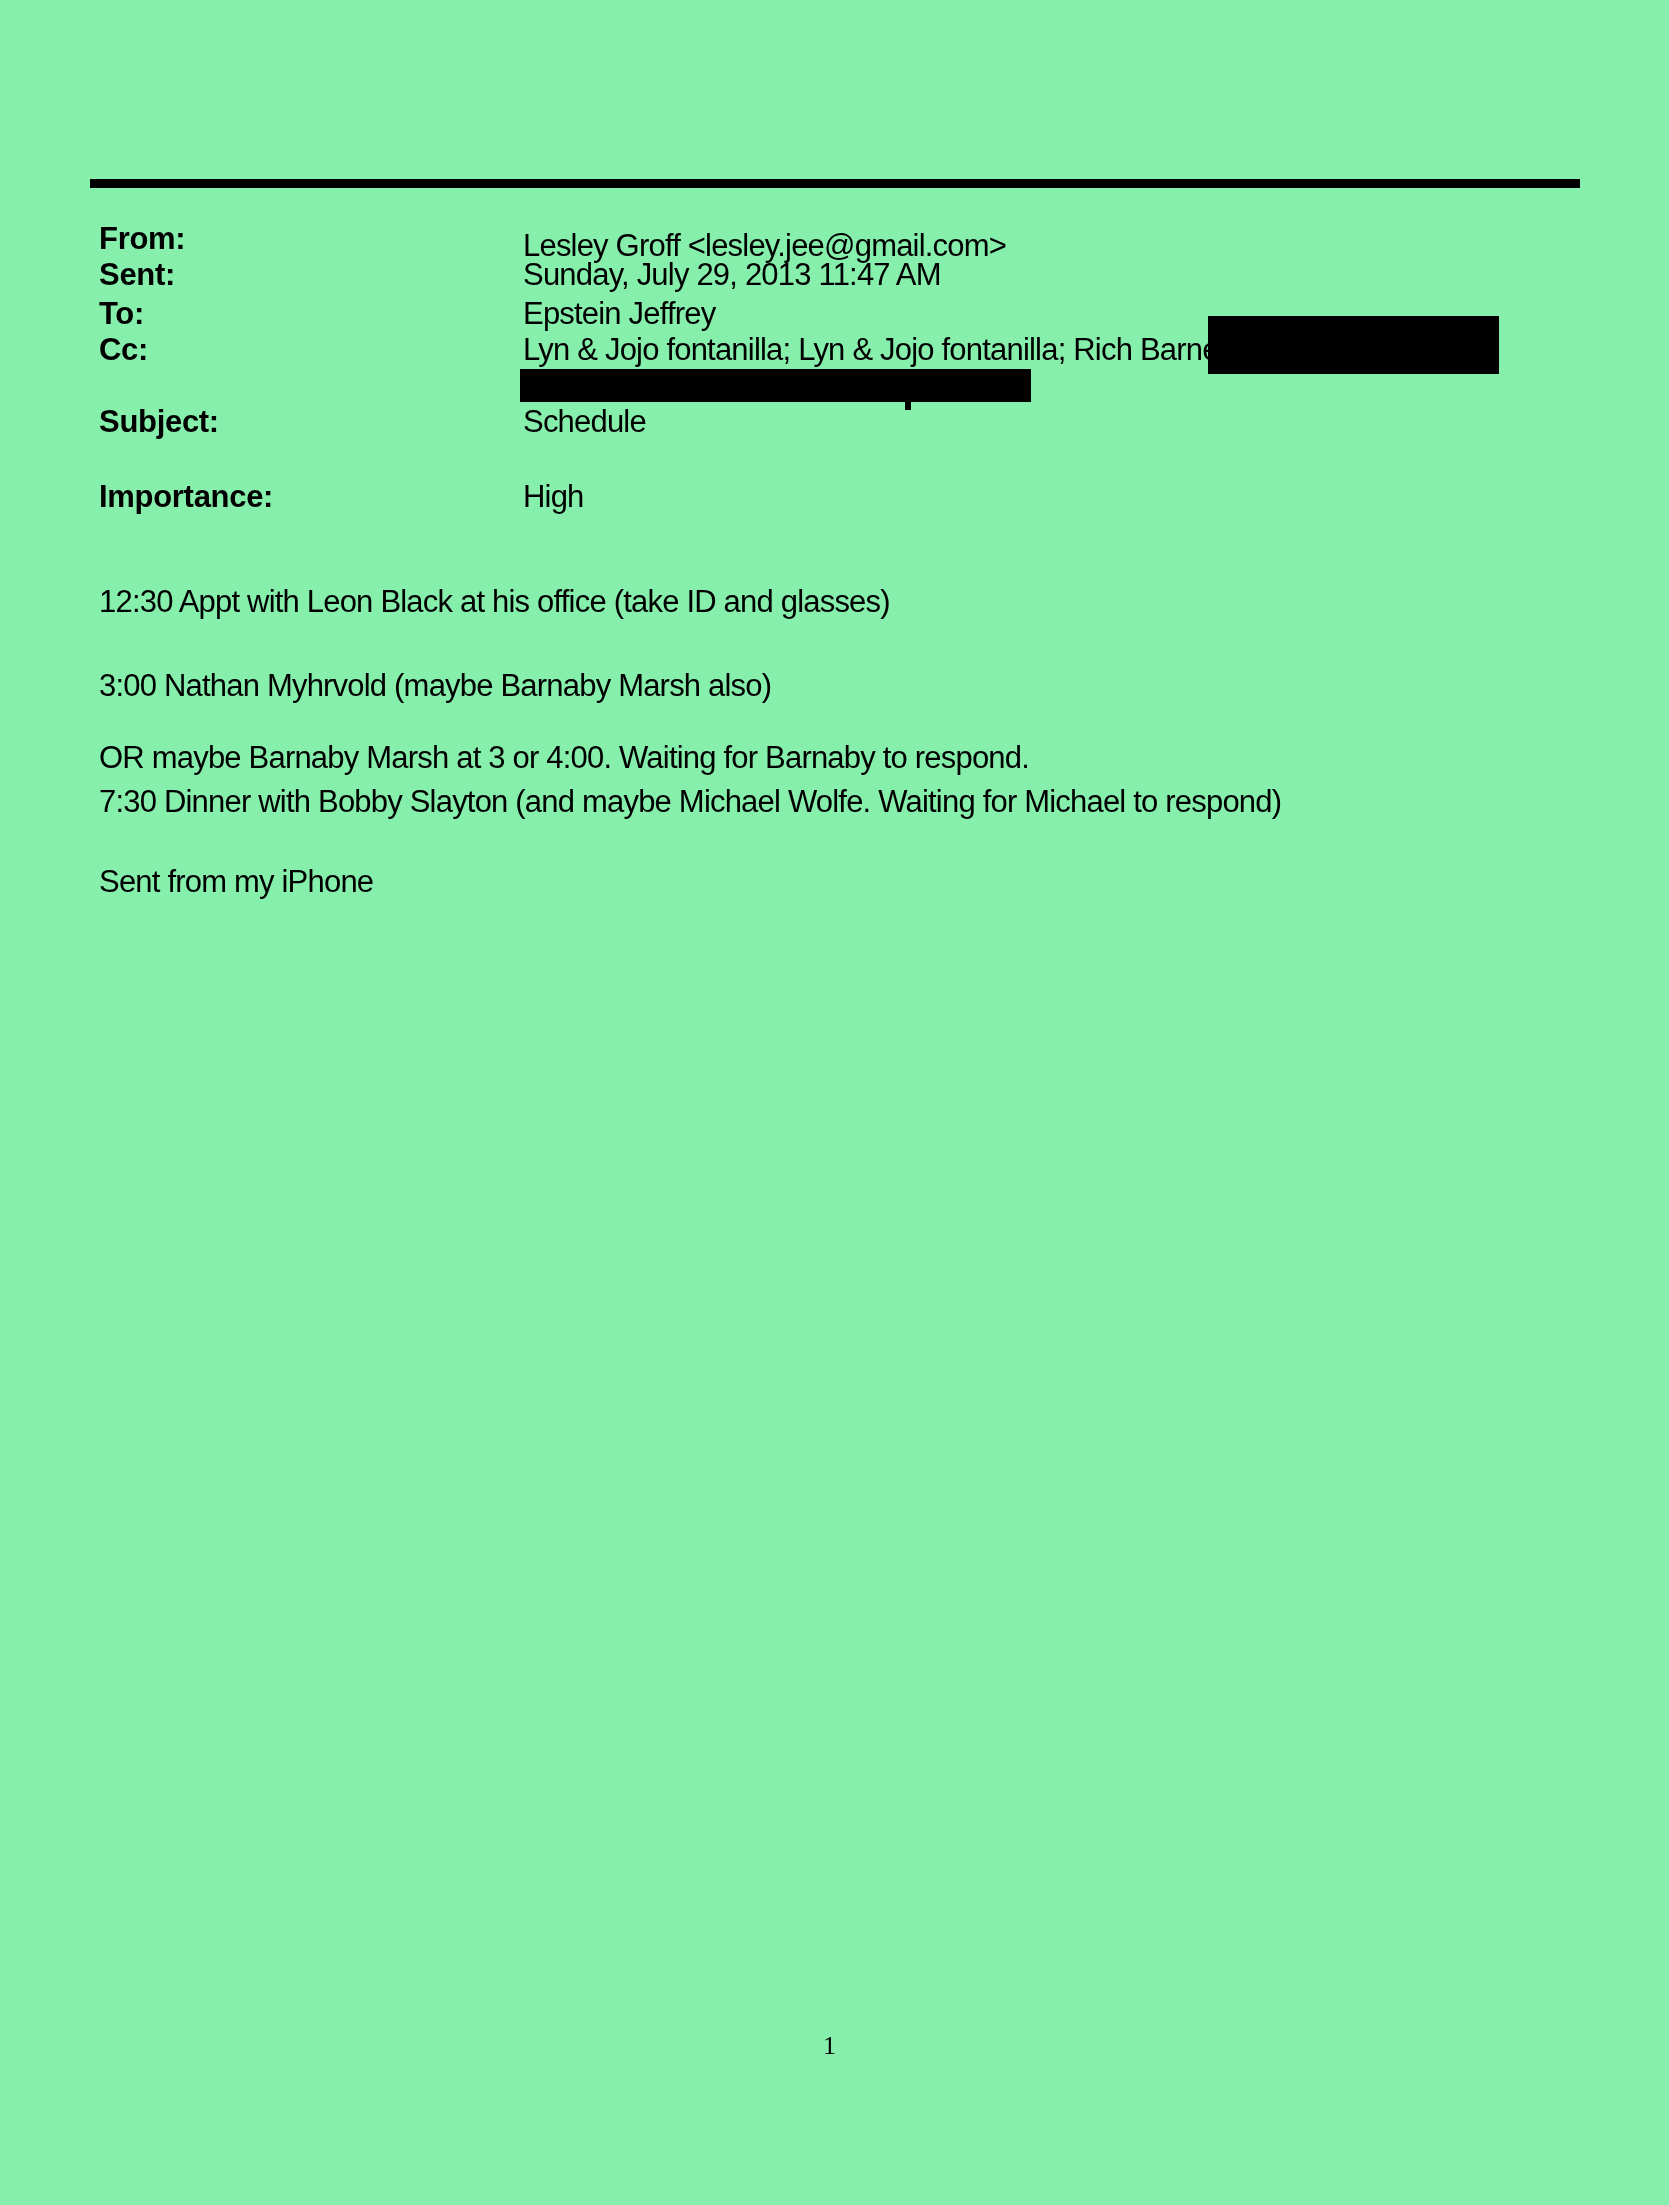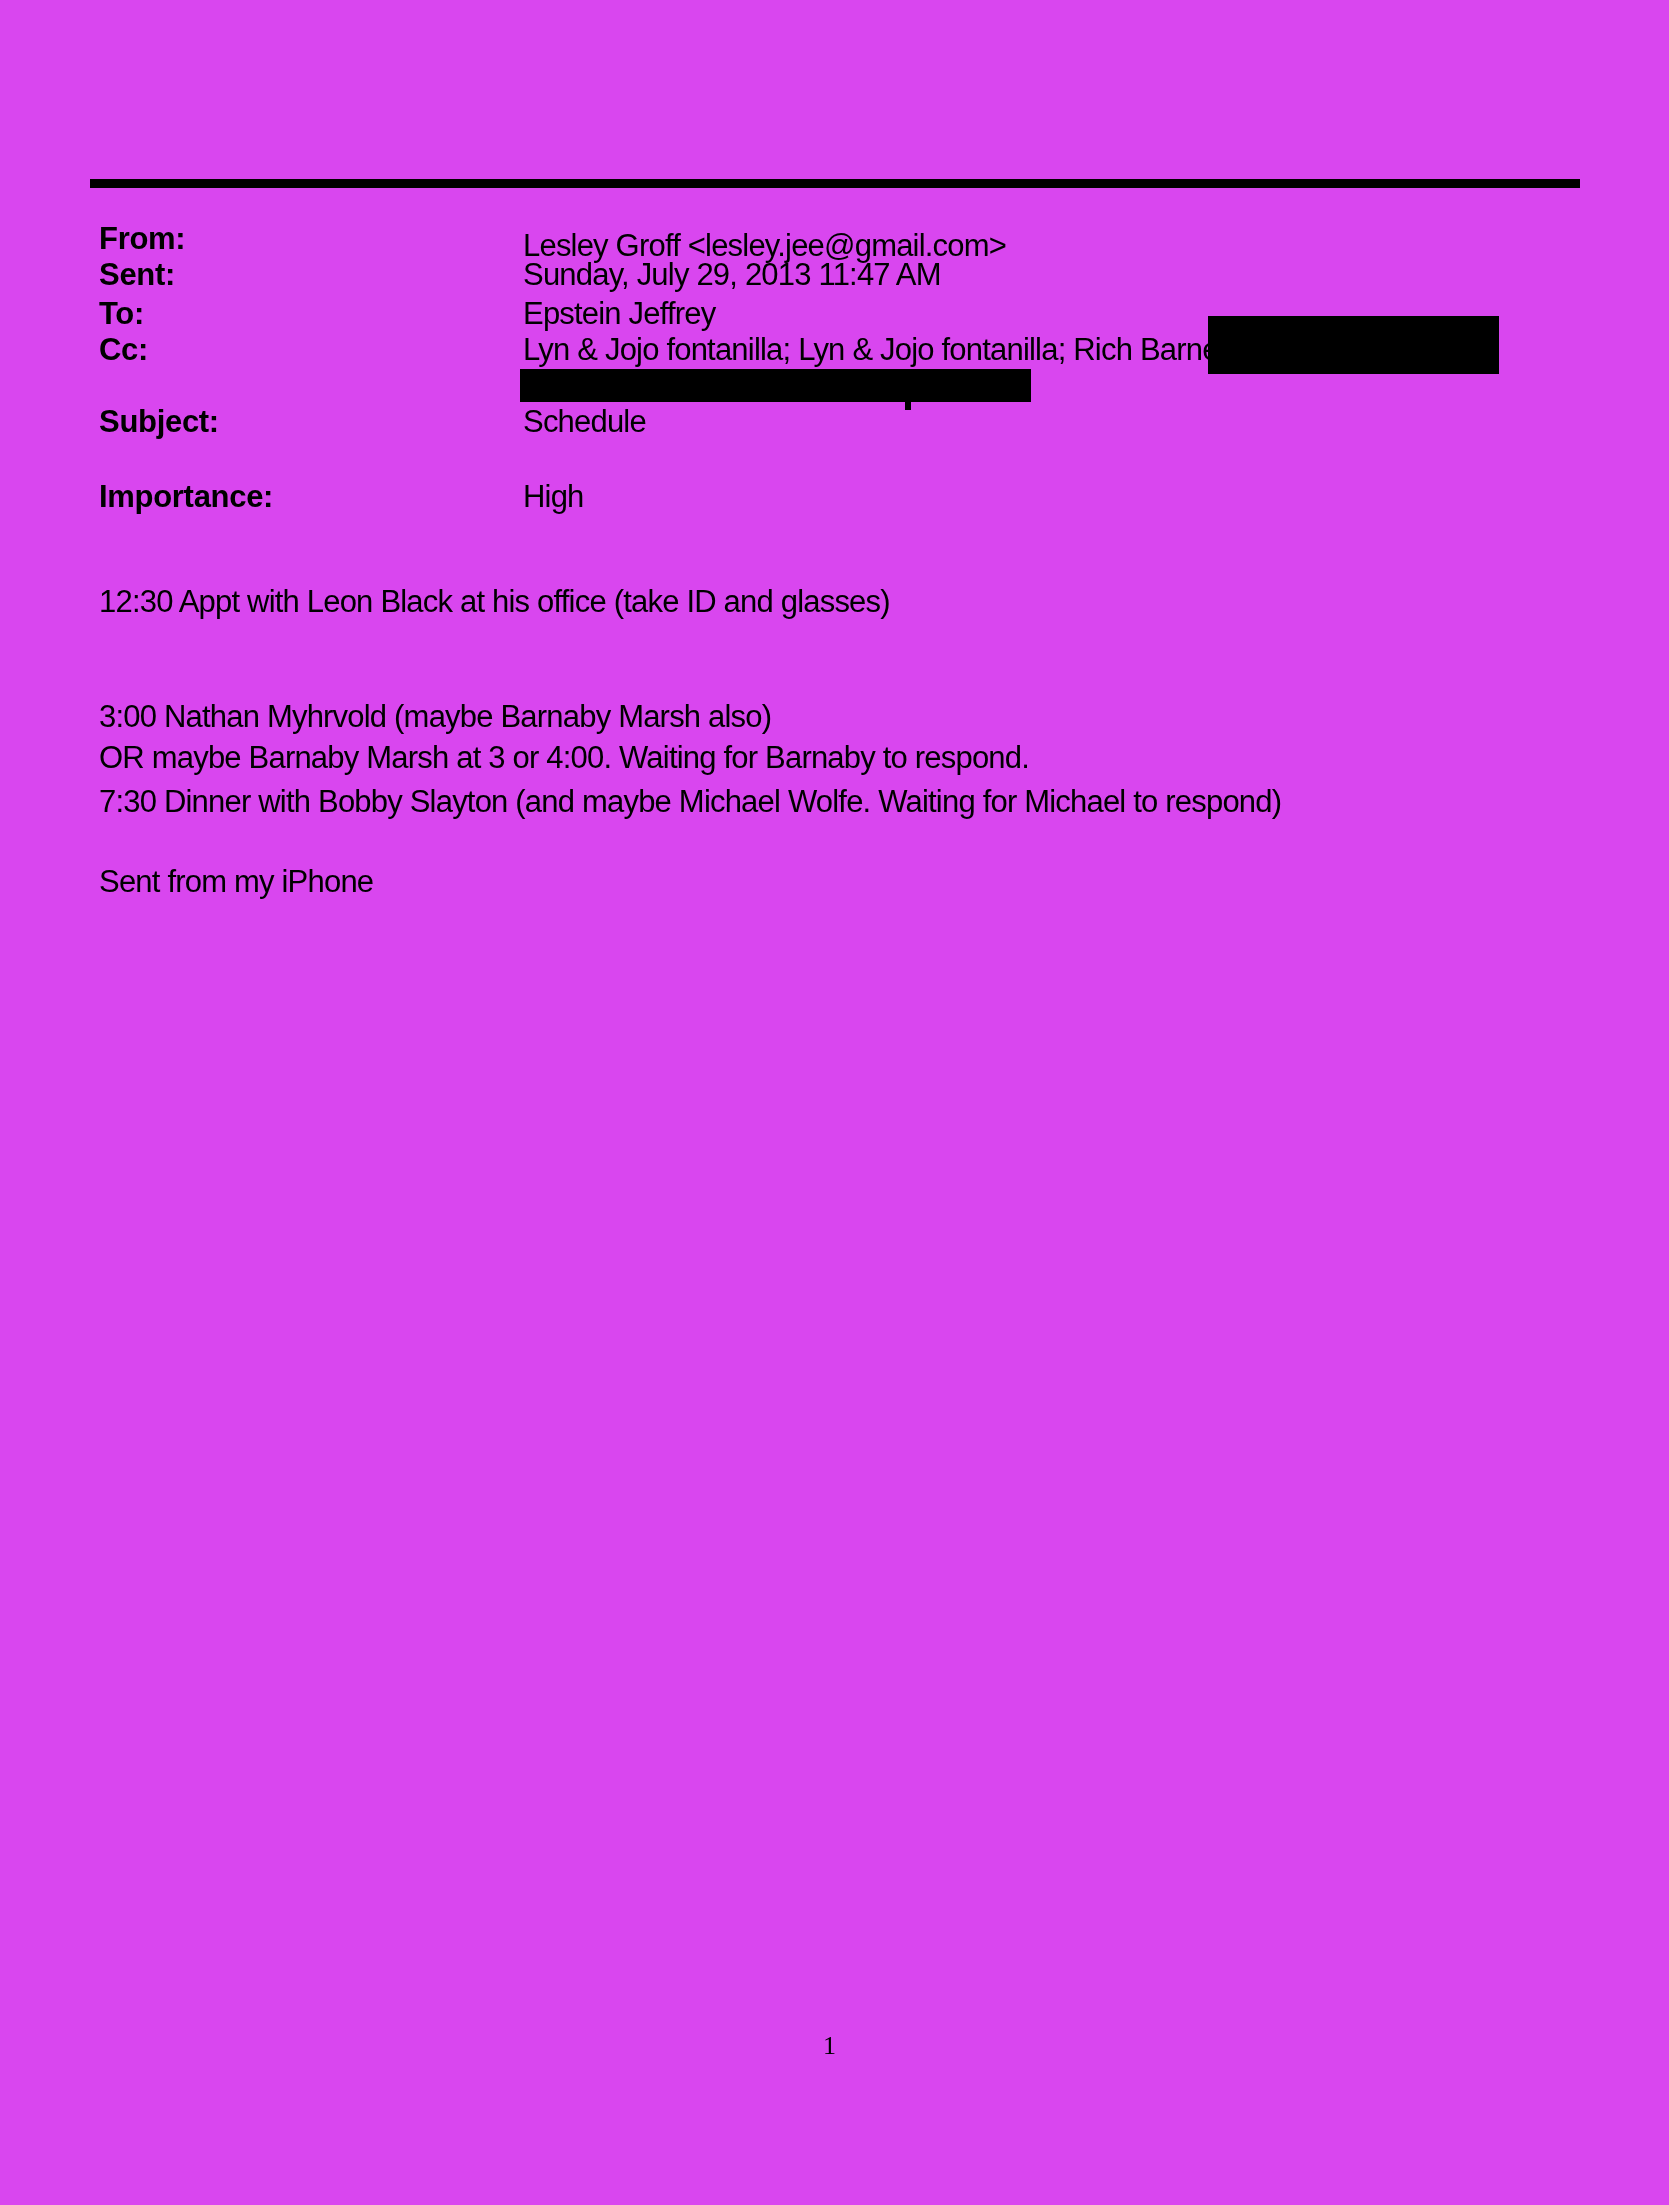--- a/index.html
+++ b/index.html
@@ -4,21 +4,21 @@
 <style>
   html, body {
     margin: 0;
     padding: 0;
     background: #ffffff;
   }
   .page {
     position: relative;
     width: 1669px;
     height: 2205px;
-    background: #d946ef;
+    background: #86efac;
     color: #000000;
     font-family: "Liberation Sans", sans-serif;
     overflow: hidden;
   }
   .topbar {
     position: absolute;
     left: 90px;
     top: 179px;
     width: 1490px;
     height: 9.2px;
@@ -51,21 +51,21 @@
   .redact-tick  { left: 905px; top: 399px; width: 5.9px;   height: 10.5px; }
   .para {
     position: absolute;
     left: 99px;
     right: 92px;
     font-size: 31px;
     line-height: 1.18;
     letter-spacing: -0.8px;
   }
   .p0 { top: 584px; }
-  .p1 { top: 668px; margin-top: 31px; }
+  .p1 { top: 668px; }
   .p2 { top: 740px; }
   .p3 { top: 784px; }
   .p4 { top: 864px; }
   .pagenum {
     position: absolute;
     left: 823px;
     top: 2033px;
     font-family: "Liberation Serif", serif;
     font-size: 26px;
     line-height: 1;

